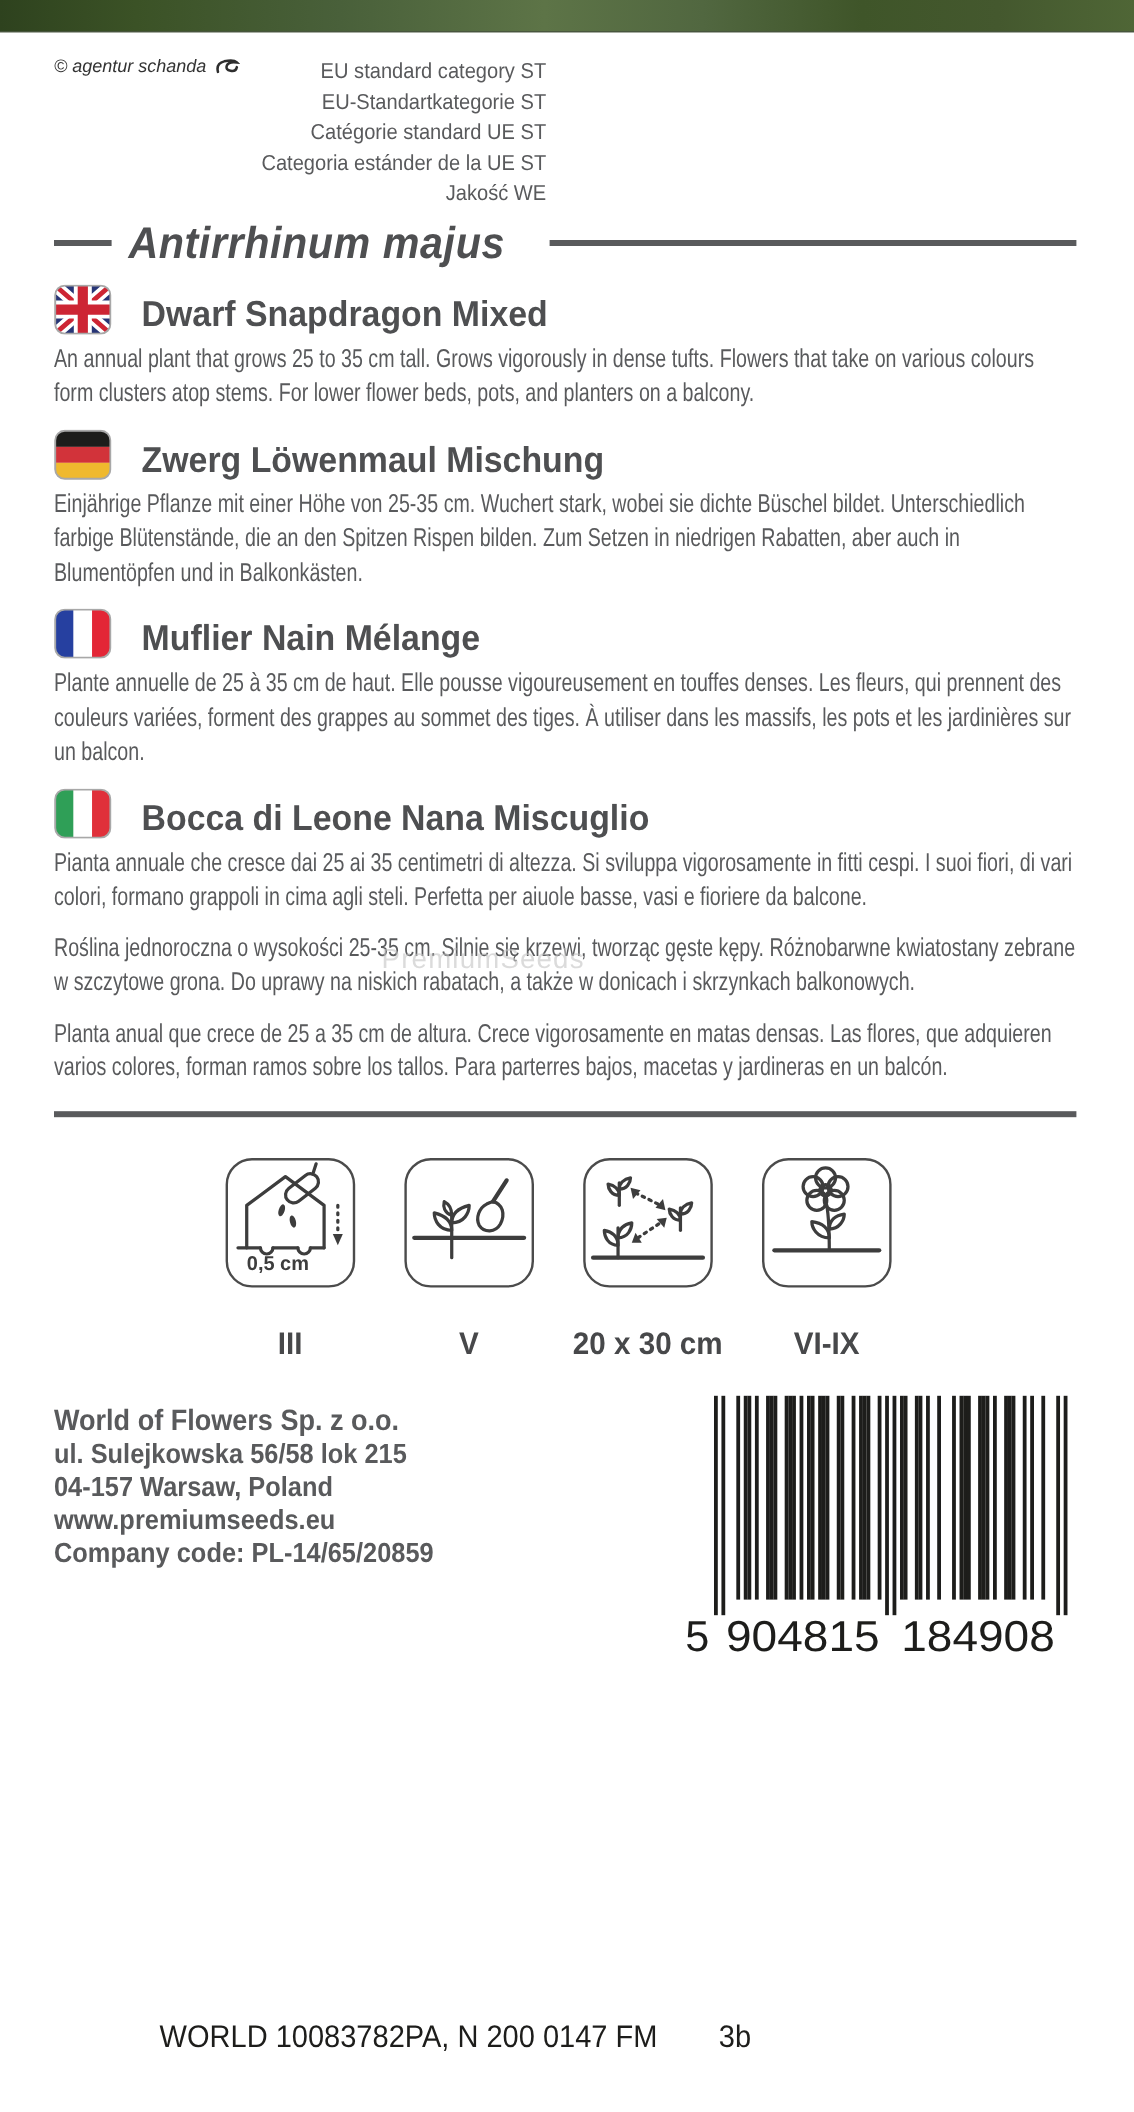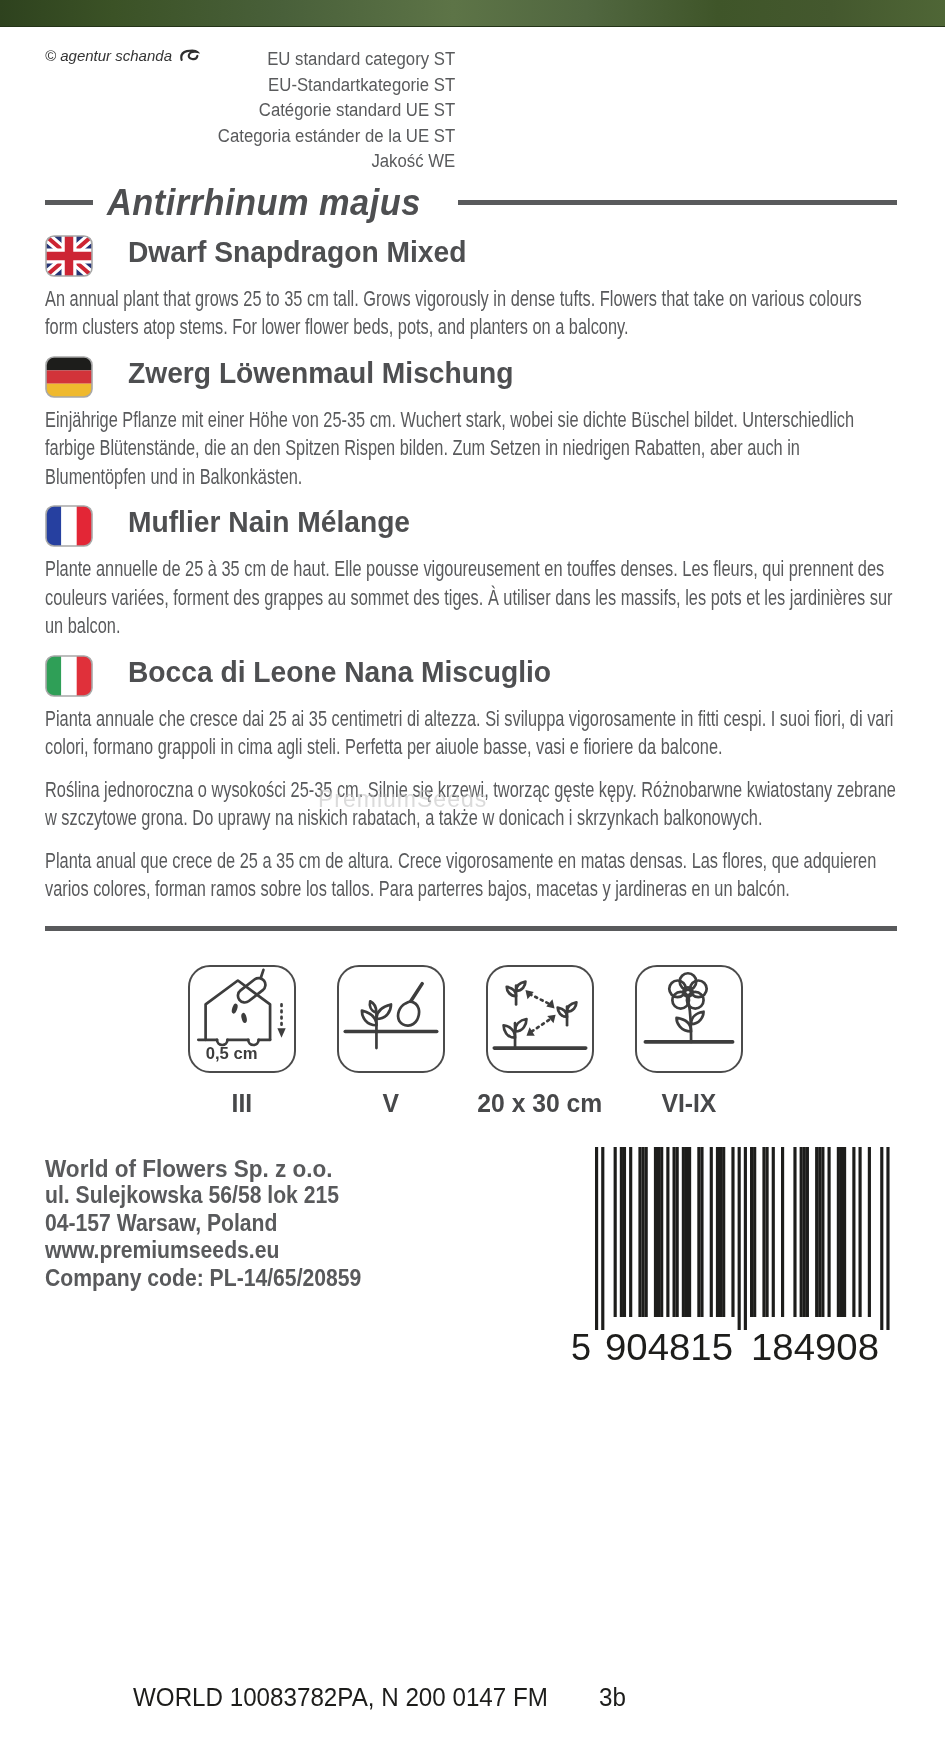--- a/index.html
+++ b/index.html
@@ -20,28 +20,28 @@
   .claim{margin-top:14px;font-style:italic;font-size:23px;line-height:28px;color:var(--ink);}
   .eu-block{text-align:right;font-size:18px;line-height:25.5px;color:var(--ink);transform:scaleX(0.93);transform-origin:100% 0;}
   
   .title-row{display:flex;align-items:center;margin-top:10px;gap:14px;height:36px;}
   .rule{height:5px;background:var(--ink);}
   .rule-left{width:48px;}
   .rule-right{flex:1;}
   .page-title{font-size:37px;font-weight:bold;font-style:italic;color:var(--ink-dark);white-space:nowrap;letter-spacing:0.5px;transform:scaleX(0.93);transform-origin:0 50%;}
   
   .lang-section{margin-top:14px;}
-  .section-head{display:flex;gap:35px;height:44px;}
+  .section-head{display:flex;align-items:flex-end;gap:25px;height:44px;}
   .flag,.flag svg{display:block;width:48px;height:42px;}
   .heading{margin:0;font-size:30px;line-height:33px;font-weight:bold;color:var(--ink-dark);white-space:nowrap;transform:scaleX(0.94);transform-origin:0 100%;}
   .body-text{margin:6px 0 0 0;font-size:21.5px;line-height:28.5px;width:1120px;color:var(--ink);transform:scaleX(0.761);transform-origin:0 0;letter-spacing:0;}
   
   .divider{height:5px;background:var(--ink);margin-top:22px;}
   .icons-row{display:flex;gap:36px;margin:34px 0 0 140px;}
-  .icon-cell{display:flex;flex-direction:column;align-items:center;width:113px;}
+  .icon-cell{display:flex;flex-direction:column;align-items:center;width:113px;gap:16px;}
   .icon-card{width:108px;height:108px;border:2.5px solid #4b4b4b;border-radius:22px;box-sizing:border-box;}
   .icon-card svg{width:100%;height:100%;display:block;}
   .icon-caption{margin-top:15px;font-size:26px;font-weight:bold;color:#47484a;white-space:nowrap;transform:scaleX(0.95);}
   .ic{stroke:var(--icon-stroke);stroke-width:2.6;fill:none;stroke-linecap:round;stroke-linejoin:round;}
   .icth{stroke-width:3.4;}
   .icf{fill:var(--icon-stroke);stroke:none;}
   .ic-label{font-family:"Liberation Sans",sans-serif;font-size:16px;font-weight:bold;fill:var(--icon-stroke);}
   
   .c-uknavy{fill:var(--uk-navy);} .s-ukred{stroke:var(--uk-red);fill:none;}
   .c-deblack{fill:var(--de-black);} .c-dered{fill:var(--de-red);} .c-degold{fill:var(--de-gold);}

